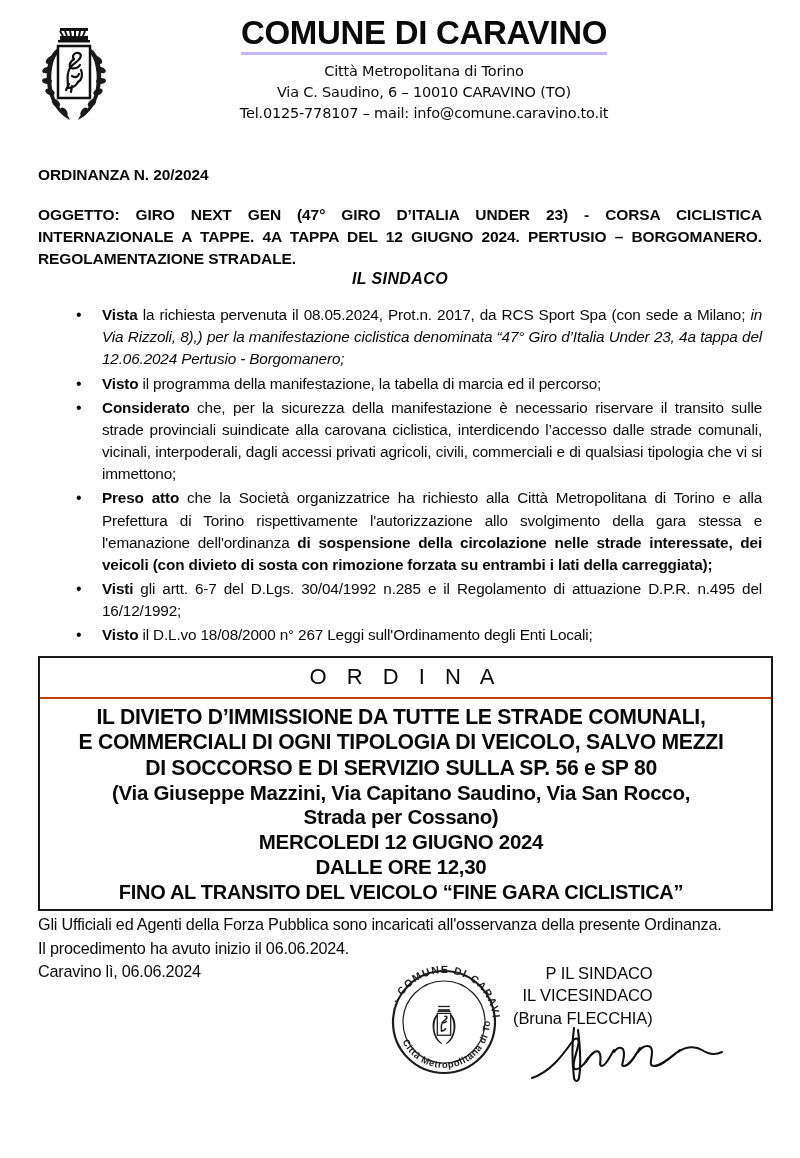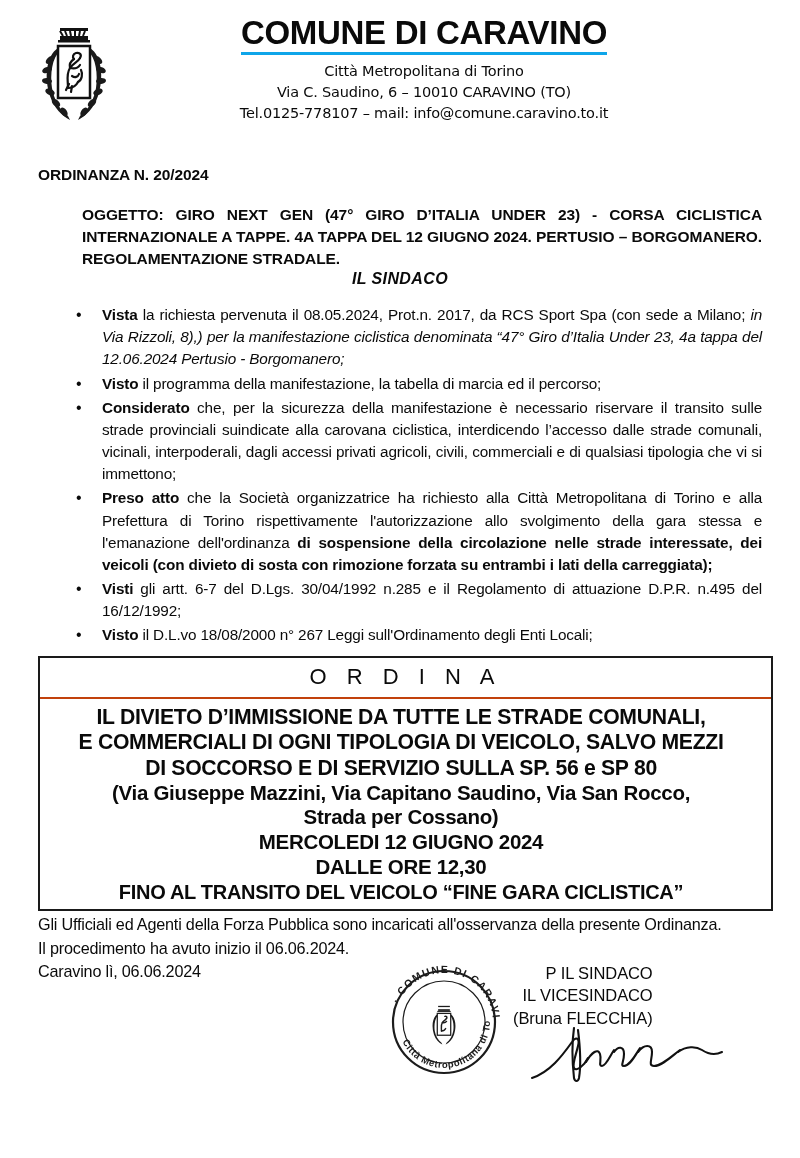--- a/index.html
+++ b/index.html
@@ -40,21 +40,21 @@
   .header-text {
     text-align: center;
     padding-left: 48px;
   }
   .comune-title {
     font-size: 33px;
     font-weight: bold;
     letter-spacing: -0.3px;
     line-height: 1.05;
     display: inline-block;
-    border-bottom: 3px solid #0ea5e9;
+    border-bottom: 3px solid #c4b5fd;
     padding-bottom: 1px;
   }
   .header-line {
     font-family: "DejaVu Sans", sans-serif;
     font-size: 14.5px;
     line-height: 1.32;
     letter-spacing: -0.2px;
     margin-top: 2px;
   }
   .header-line.first { margin-top: 7px; }
@@ -69,21 +69,20 @@
     margin-top: 10px;
     letter-spacing: -0.1px;
   }
   .oggetto {
     font-size: 15.5px;
     font-weight: bold;
     text-align: justify;
     line-height: 1.42;
     margin-top: 20px;
     letter-spacing: -0.1px;
-    margin-left: 44px;
   }
   .sindaco {
     text-align: center;
     font-size: 16px;
     font-weight: bold;
     font-style: italic;
     letter-spacing: 0.4px;
   }
 
   ul.premesse {

